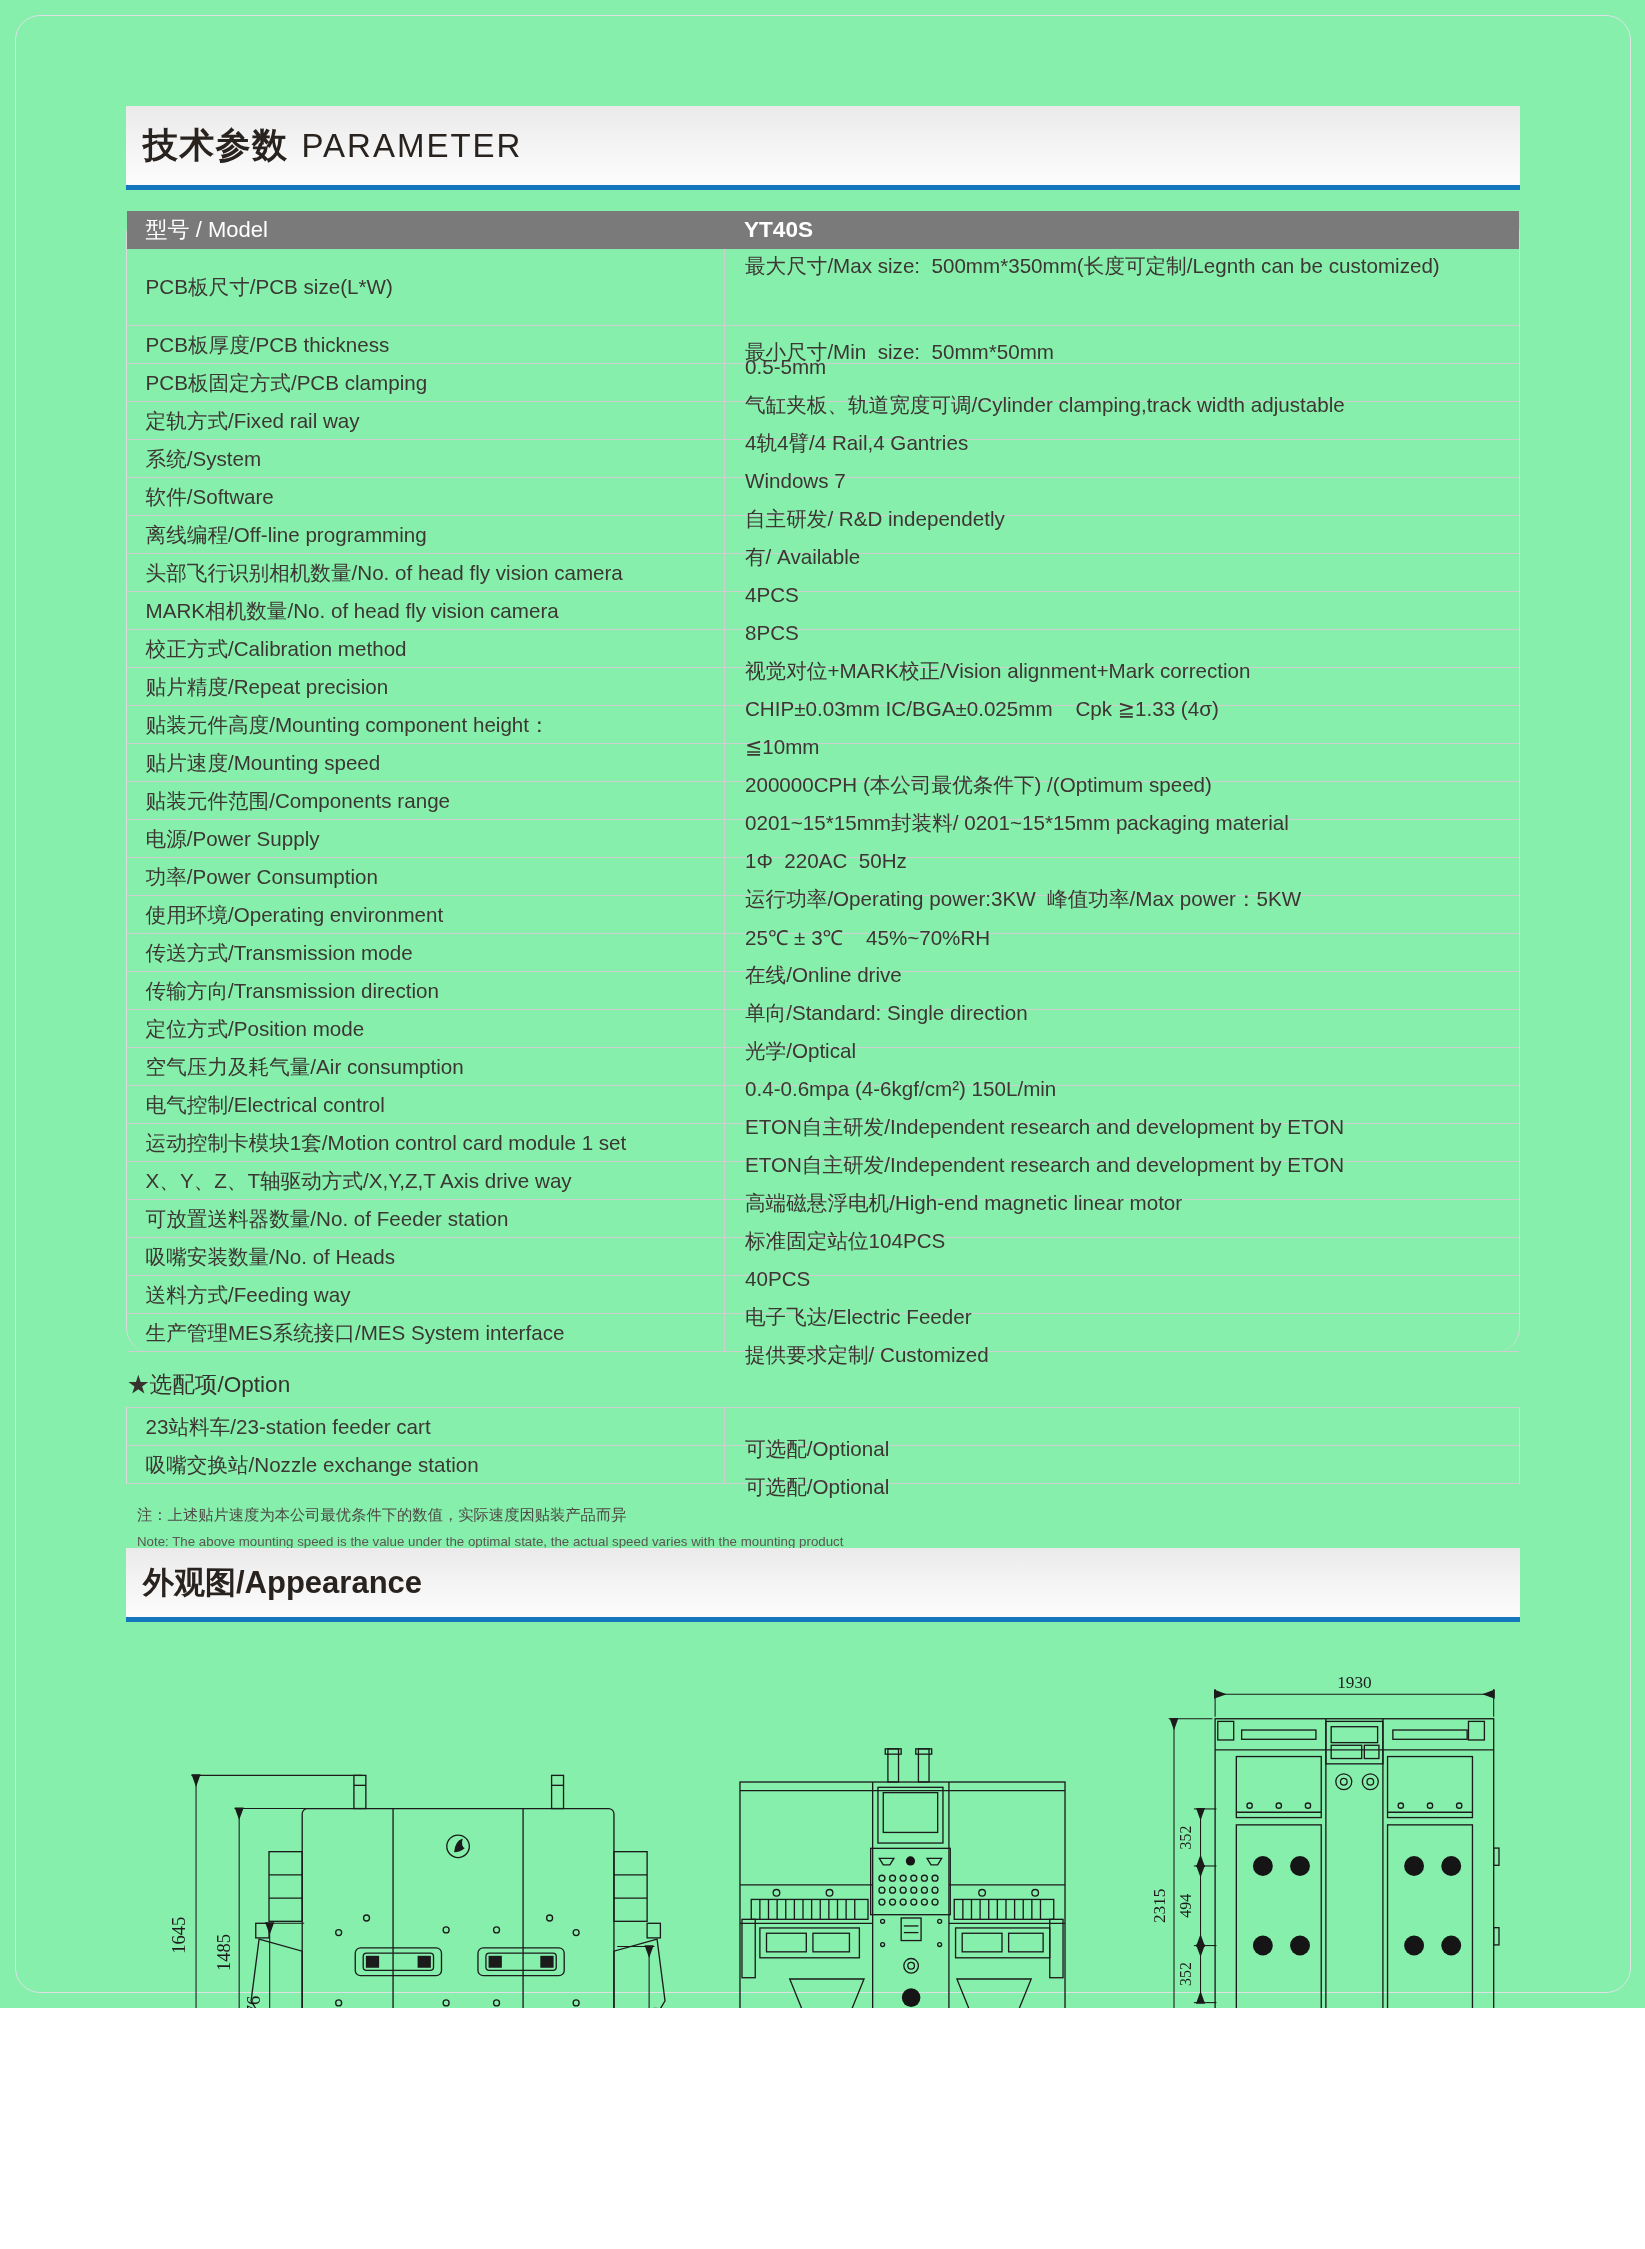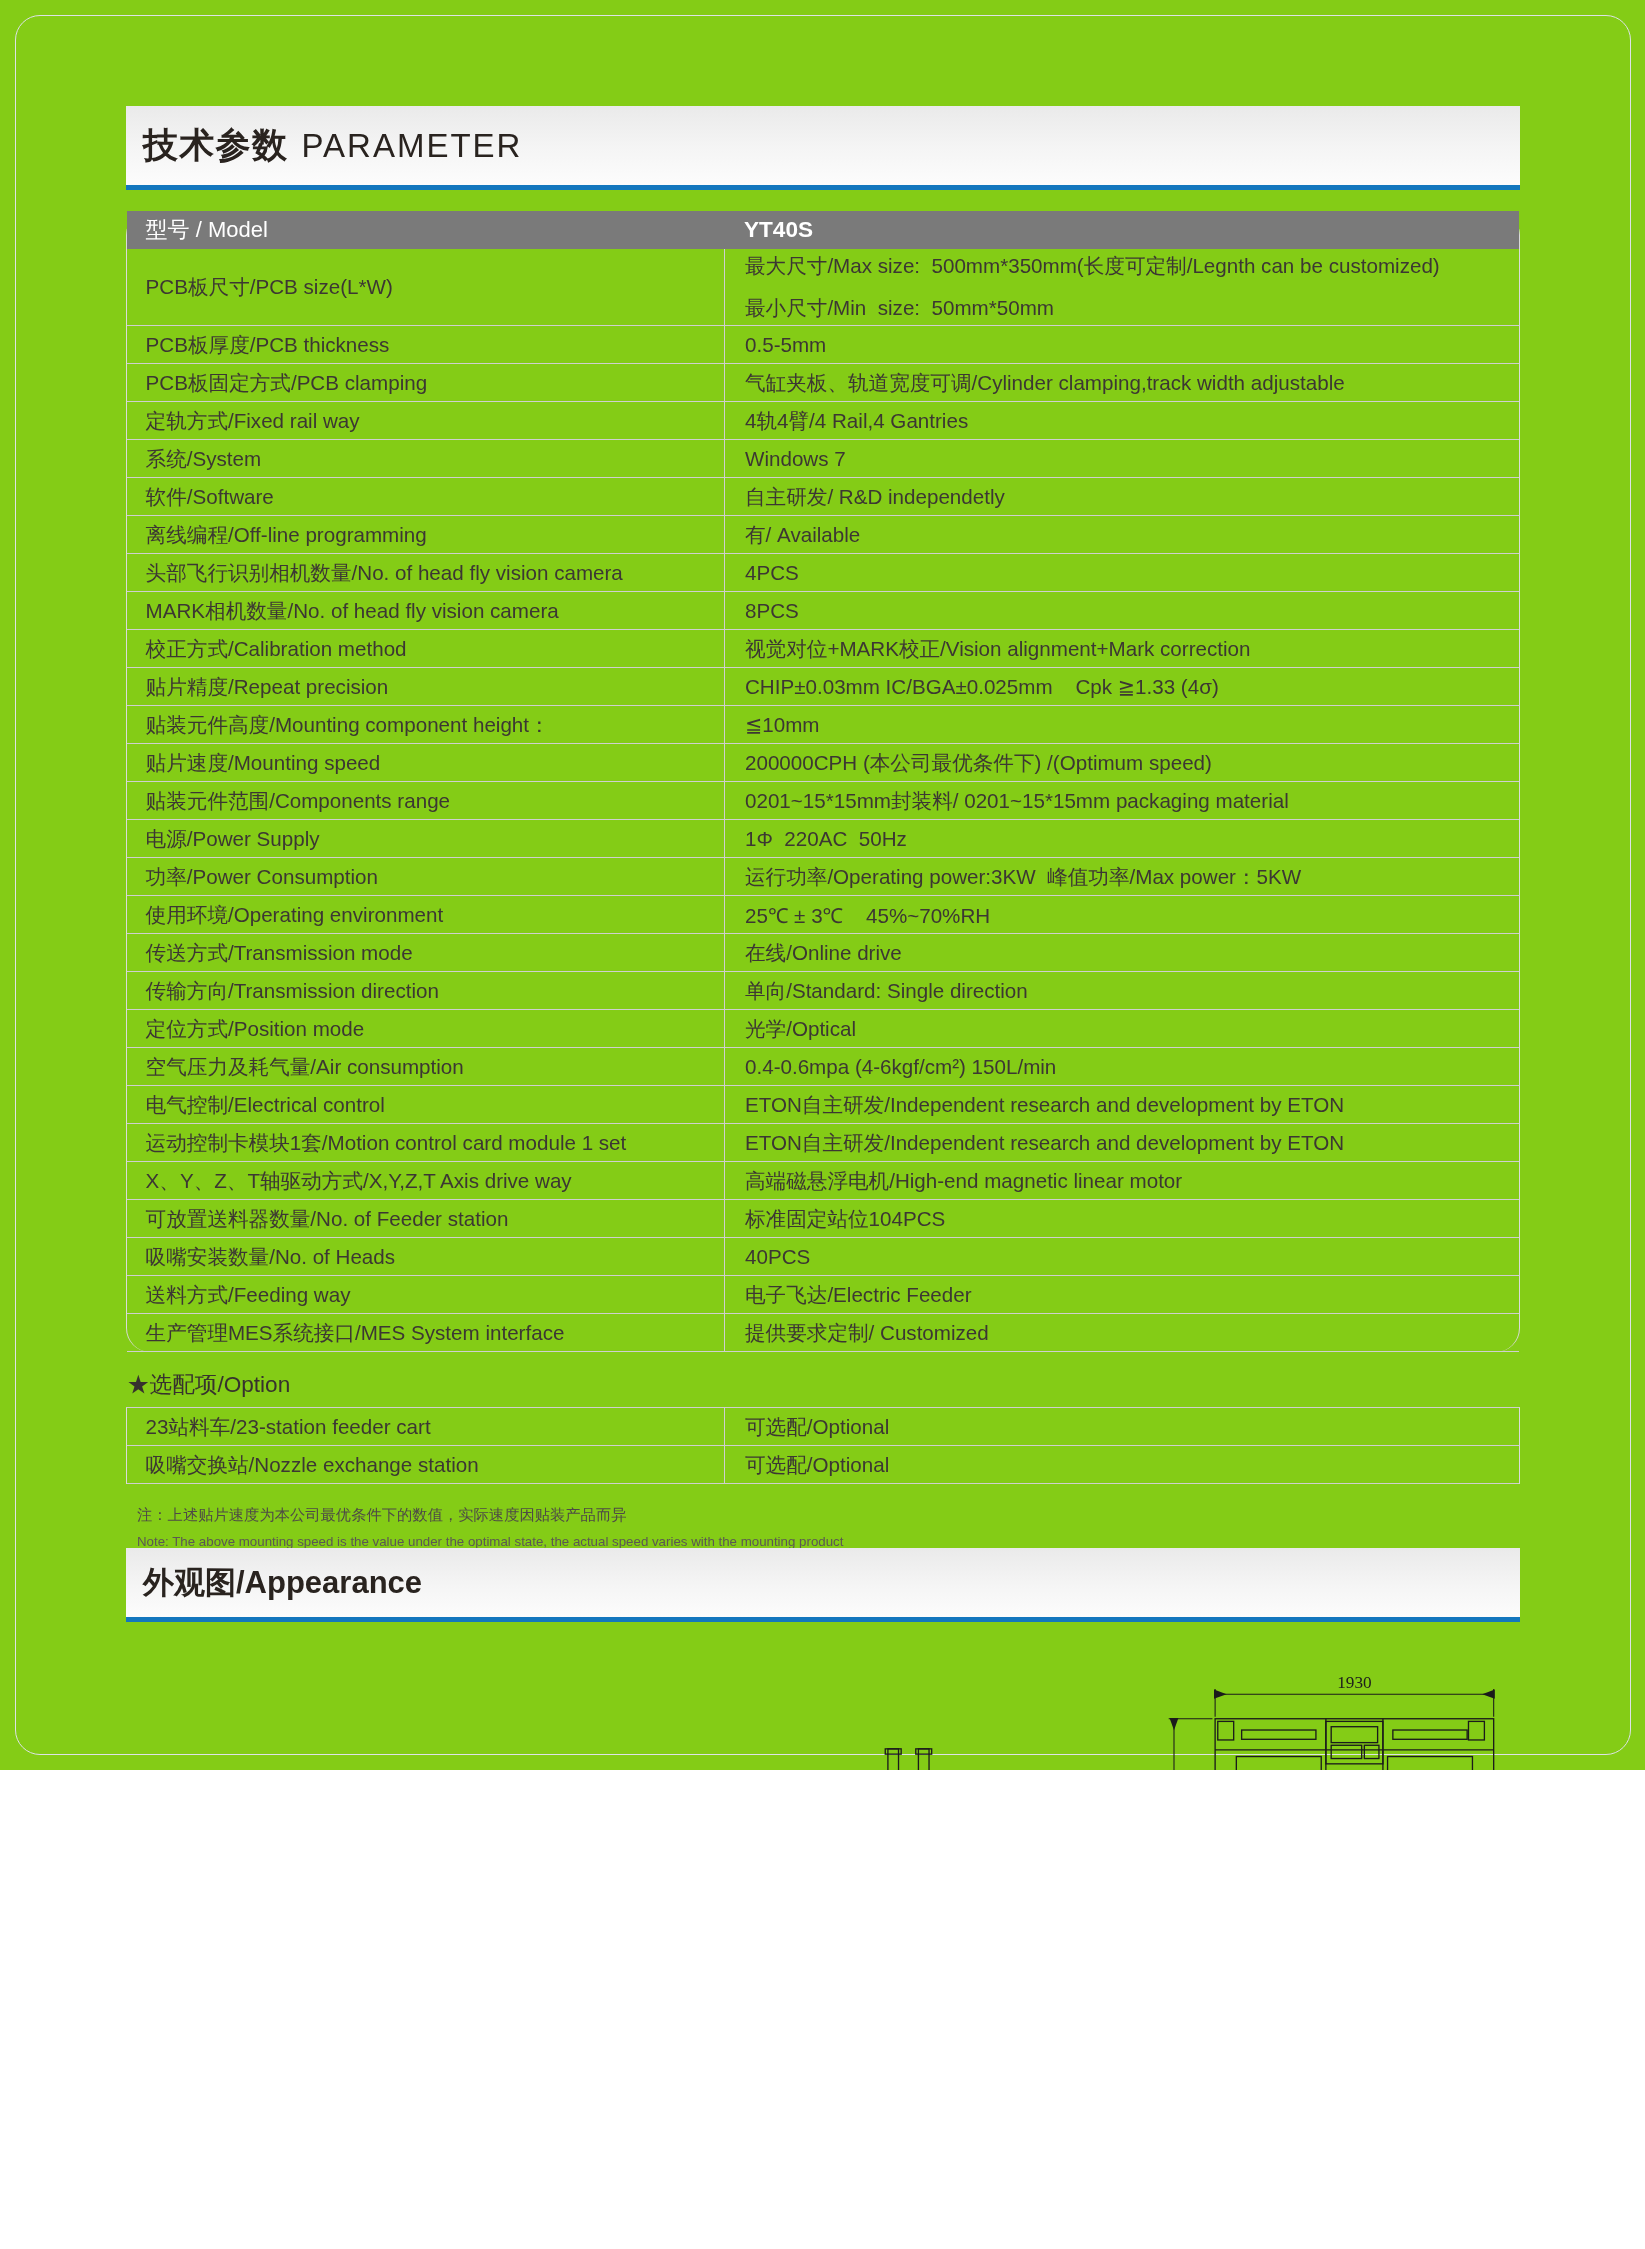--- a/index.html
+++ b/index.html
@@ -1,16 +1,16 @@
 <!DOCTYPE html>
 <html style="font-size:10.6px"><head>
 <meta charset="utf-8">
 <style>
   html,body{margin:0;padding:0;background:#ffffff;}
-  .page{position:relative;width:1646px;height:1770px;background:#84cc16;overflow:hidden;
+  .page{position:relative;width:1646px;height:2008px;background:#86efac;overflow:hidden;
         font-family:"Liberation Sans",sans-serif;color:#3c3733;}
   .page-frame{position:absolute;left:14.6px;top:14.6px;right:14.6px;bottom:14.6px;
         border:1.3px solid #dde2e6;border-radius:25px;pointer-events:none;}
   
   .band{position:absolute;left:126px;width:1394px;
         background:linear-gradient(180deg,#eaeaea 0%,#f5f5f5 55%,#fcfcfc 100%);
         border-bottom:5.3px solid #1377be;display:flex;align-items:center;box-sizing:border-box;}
   .param-band{top:106px;height:84px;padding-left:17px;gap:13.3px;}
   .appearance-band{top:1548px;height:74px;padding-left:17px;}
   .title-zh{font-size:35px;font-weight:700;color:#29231f;letter-spacing:1.3px;}
@@ -20,21 +20,21 @@
   .spec-table{position:absolute;left:126px;top:211px;width:1394px;box-sizing:border-box;
         border-left:1.3px solid #dadada;border-right:1.3px solid #dadada;border-radius:24px;}
   .t-head{display:flex;height:38px;background:#7a7a7a;color:#ffffff;align-items:center;box-sizing:border-box;}
   .t-head .h-label{width:597px;padding-left:18.6px;font-size:22px;box-sizing:border-box;}
   .t-head .h-value{flex:1;padding-left:20px;font-size:22.6px;font-weight:700;box-sizing:border-box;}
   .t-row{display:flex;height:38px;border-bottom:1.3px solid #cfcfcf;box-sizing:border-box;align-items:stretch;}
   .t-row.double{height:77px;}
   .t-label{width:597px;padding-left:18.6px;font-size:20.6px;display:flex;align-items:center;box-sizing:border-box;color:#3c3733;}
   .t-value{flex:1;padding-left:20px;border-left:1.3px solid #cfcfcf;display:flex;flex-direction:column;
         justify-content:center;gap:14.6px;box-sizing:border-box;font-size:20.6px;color:#3c3733;}
-  .value-line{white-space:pre-wrap;}
+  .value-line{white-space:pre-wrap;margin-top:44px;}
   .option-title{position:absolute;left:127px;top:1369px;font-size:22.6px;color:#37322e;}
   .option-table{position:absolute;left:126px;top:1407px;width:1394px;box-sizing:border-box;
         border-top:1.3px solid #cfcfcf;border-left:1.3px solid #dadada;border-right:1.3px solid #dadada;}
   .notes{position:absolute;left:137px;top:1493px;margin-top:12px;}
   .note-zh{font-size:15.3px;color:#4e4a46;margin-bottom:8px;}
   .note-en{font-size:13.3px;color:#5b5753;}
   
   .drawing{position:absolute;}
   .d-back{left:133px;top:1719px;}
   .d-front{left:690px;top:1719px;}

